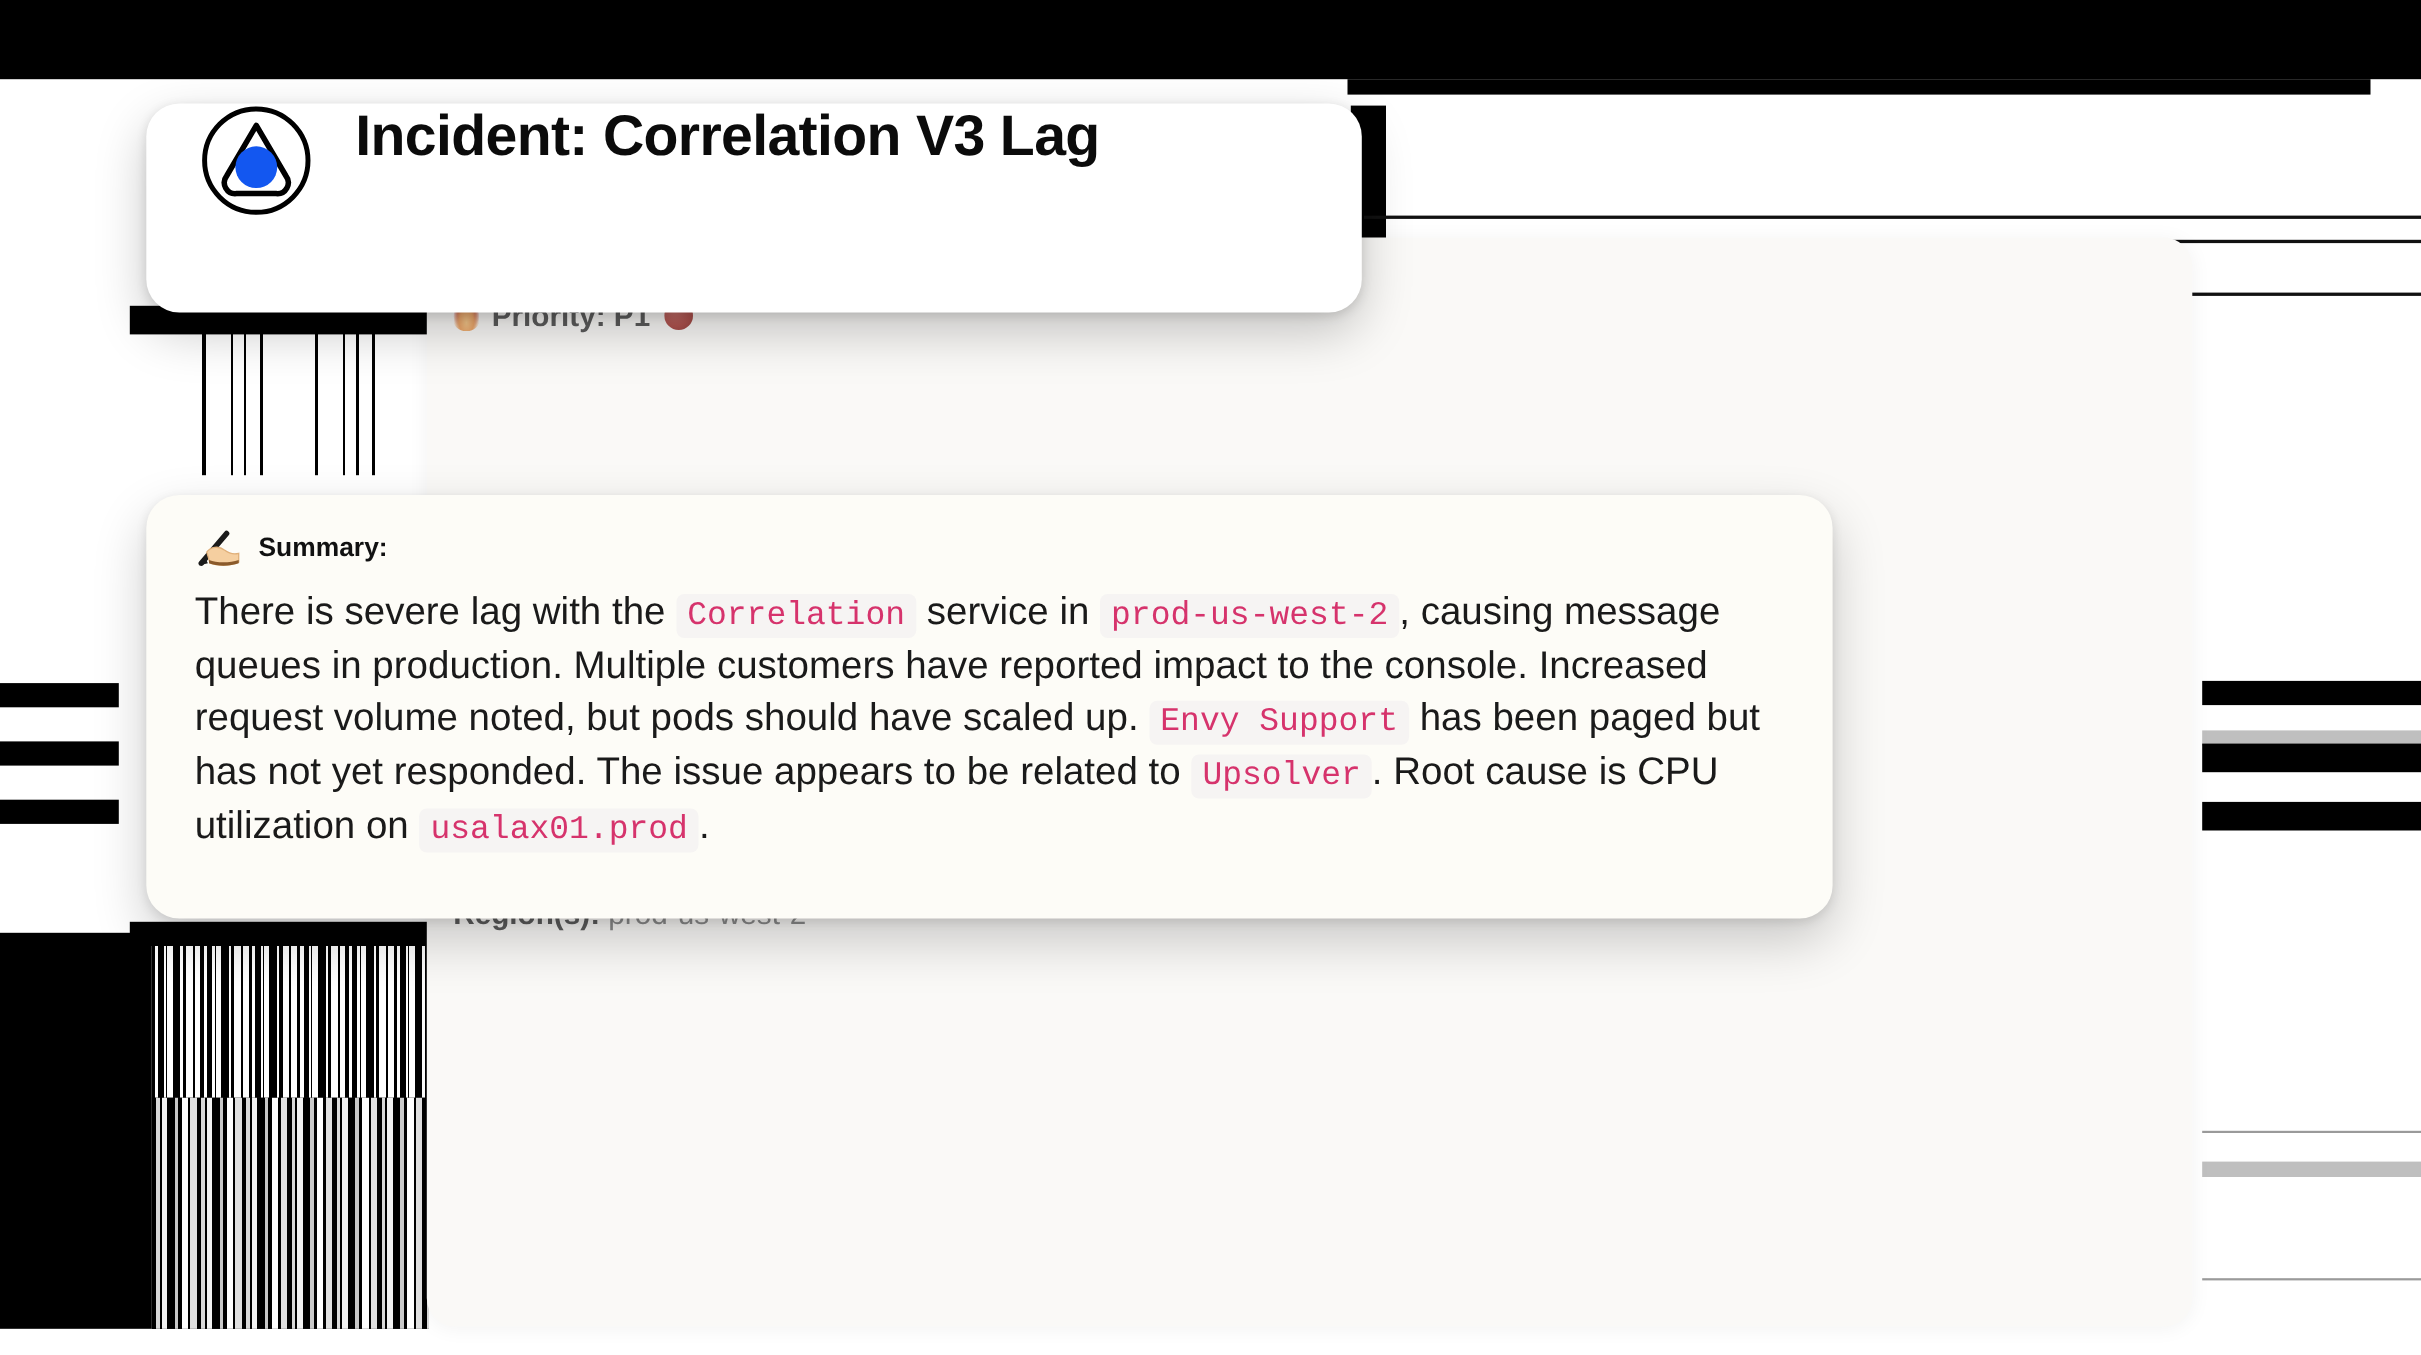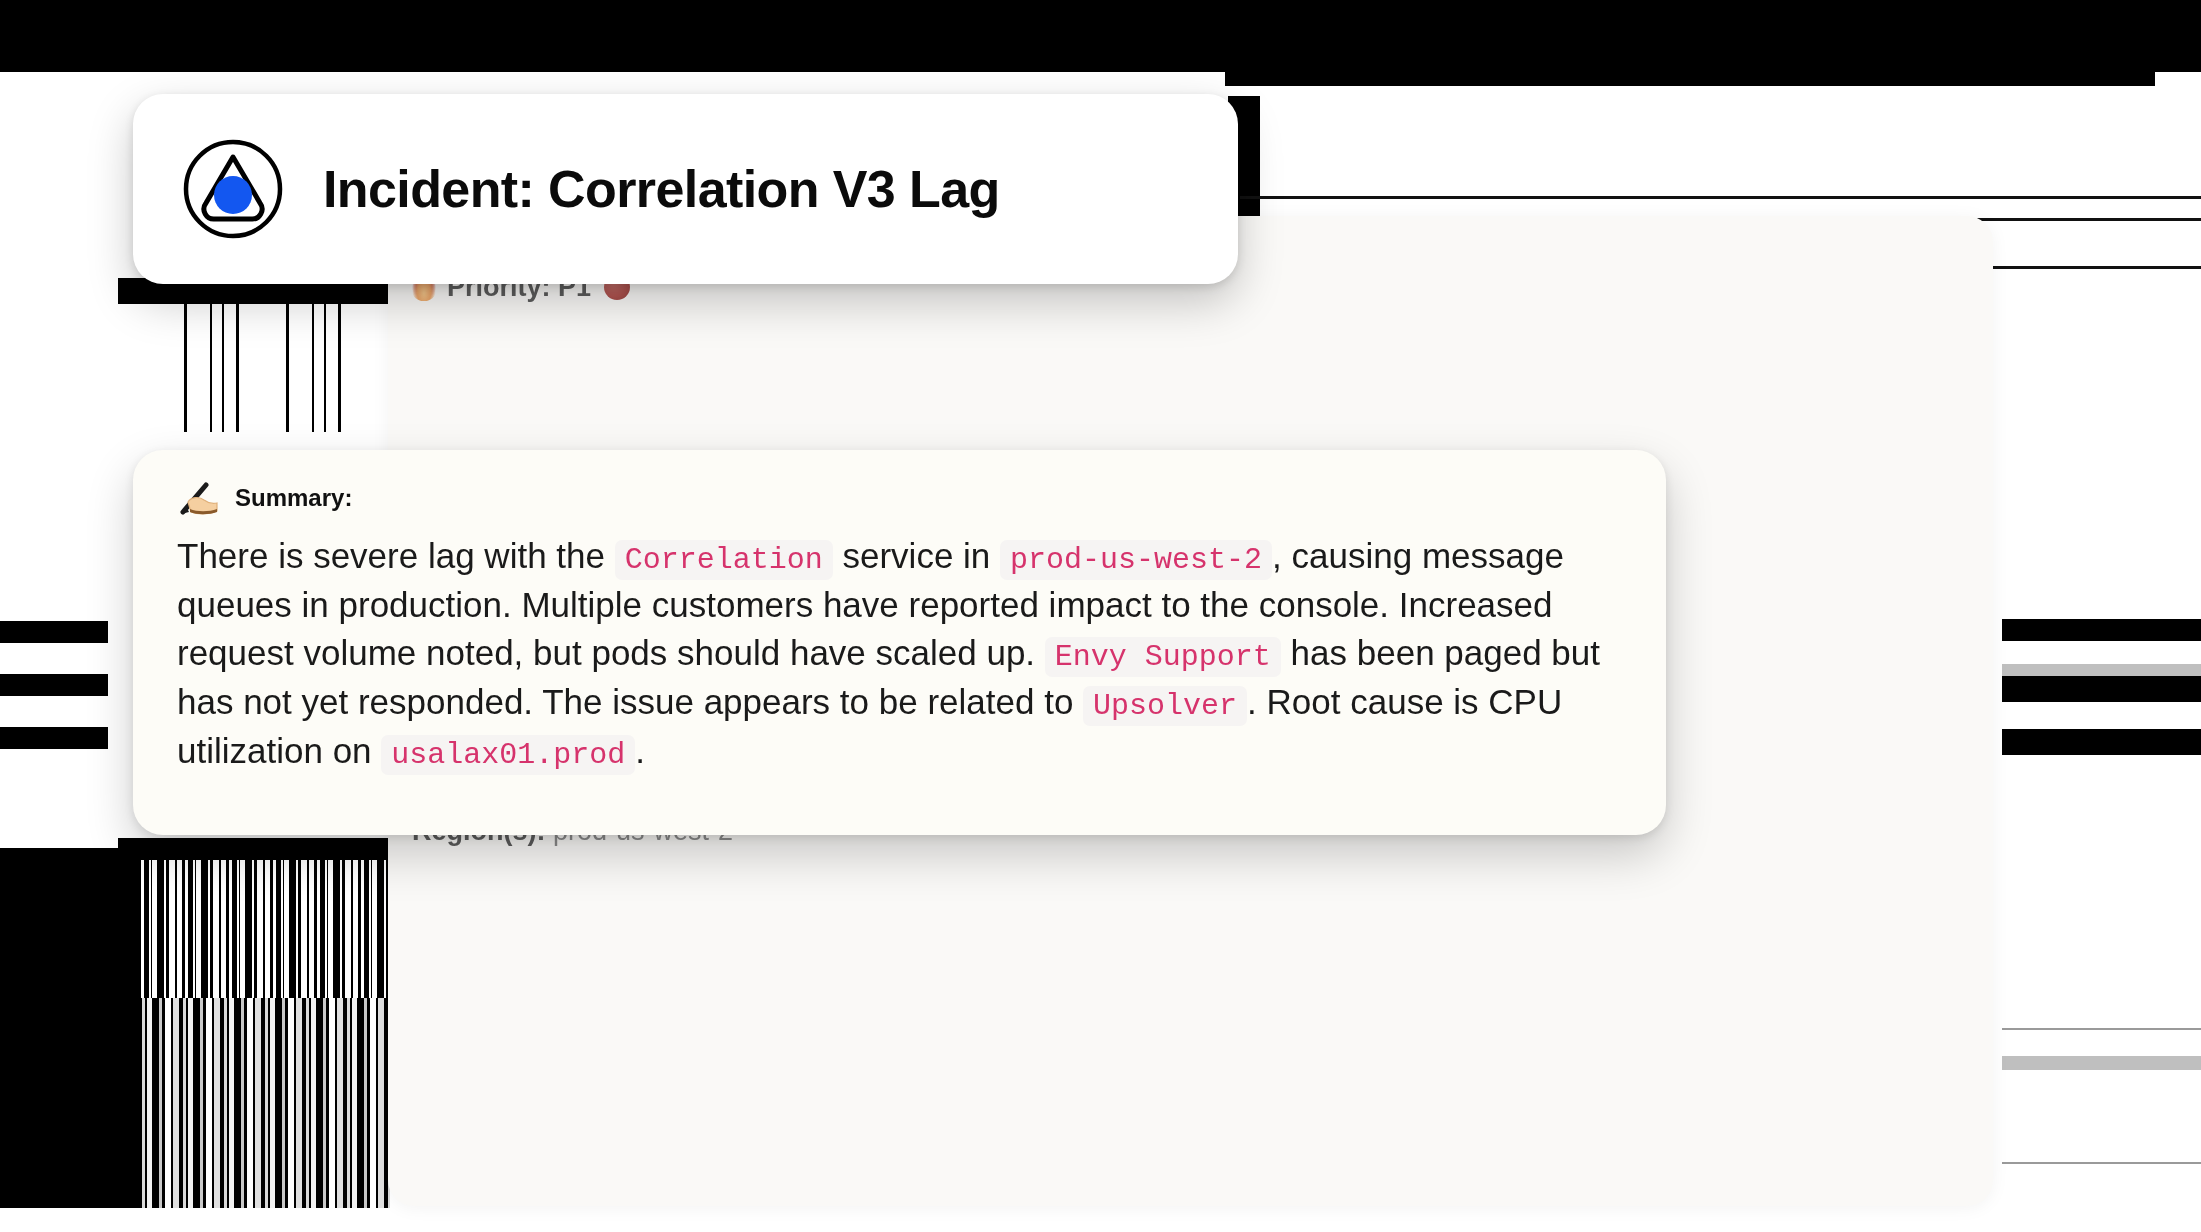--- a/index.html
+++ b/index.html
@@ -168,21 +168,21 @@
   #header-card {
     position: absolute;
     left: 133px;
     top: 94px;
     width: 1105px;
     height: 190px;
     background: #ffffff;
     border-radius: 30px;
     box-shadow: 0 18px 46px rgba(0,0,0,0.22), 0 3px 10px rgba(0,0,0,0.12);
     display: flex;
-    align-items: center;
+    align-items: flex-start;
     padding-left: 48px;
     box-sizing: border-box;
   }
   #header-logo { flex: 0 0 auto; width: 104px; height: 104px; }
   #header-title {
     margin-left: 38px;
     font-size: 52px;
     font-weight: bold;
     color: #0b0b0b;
     letter-spacing: -0.6px;

